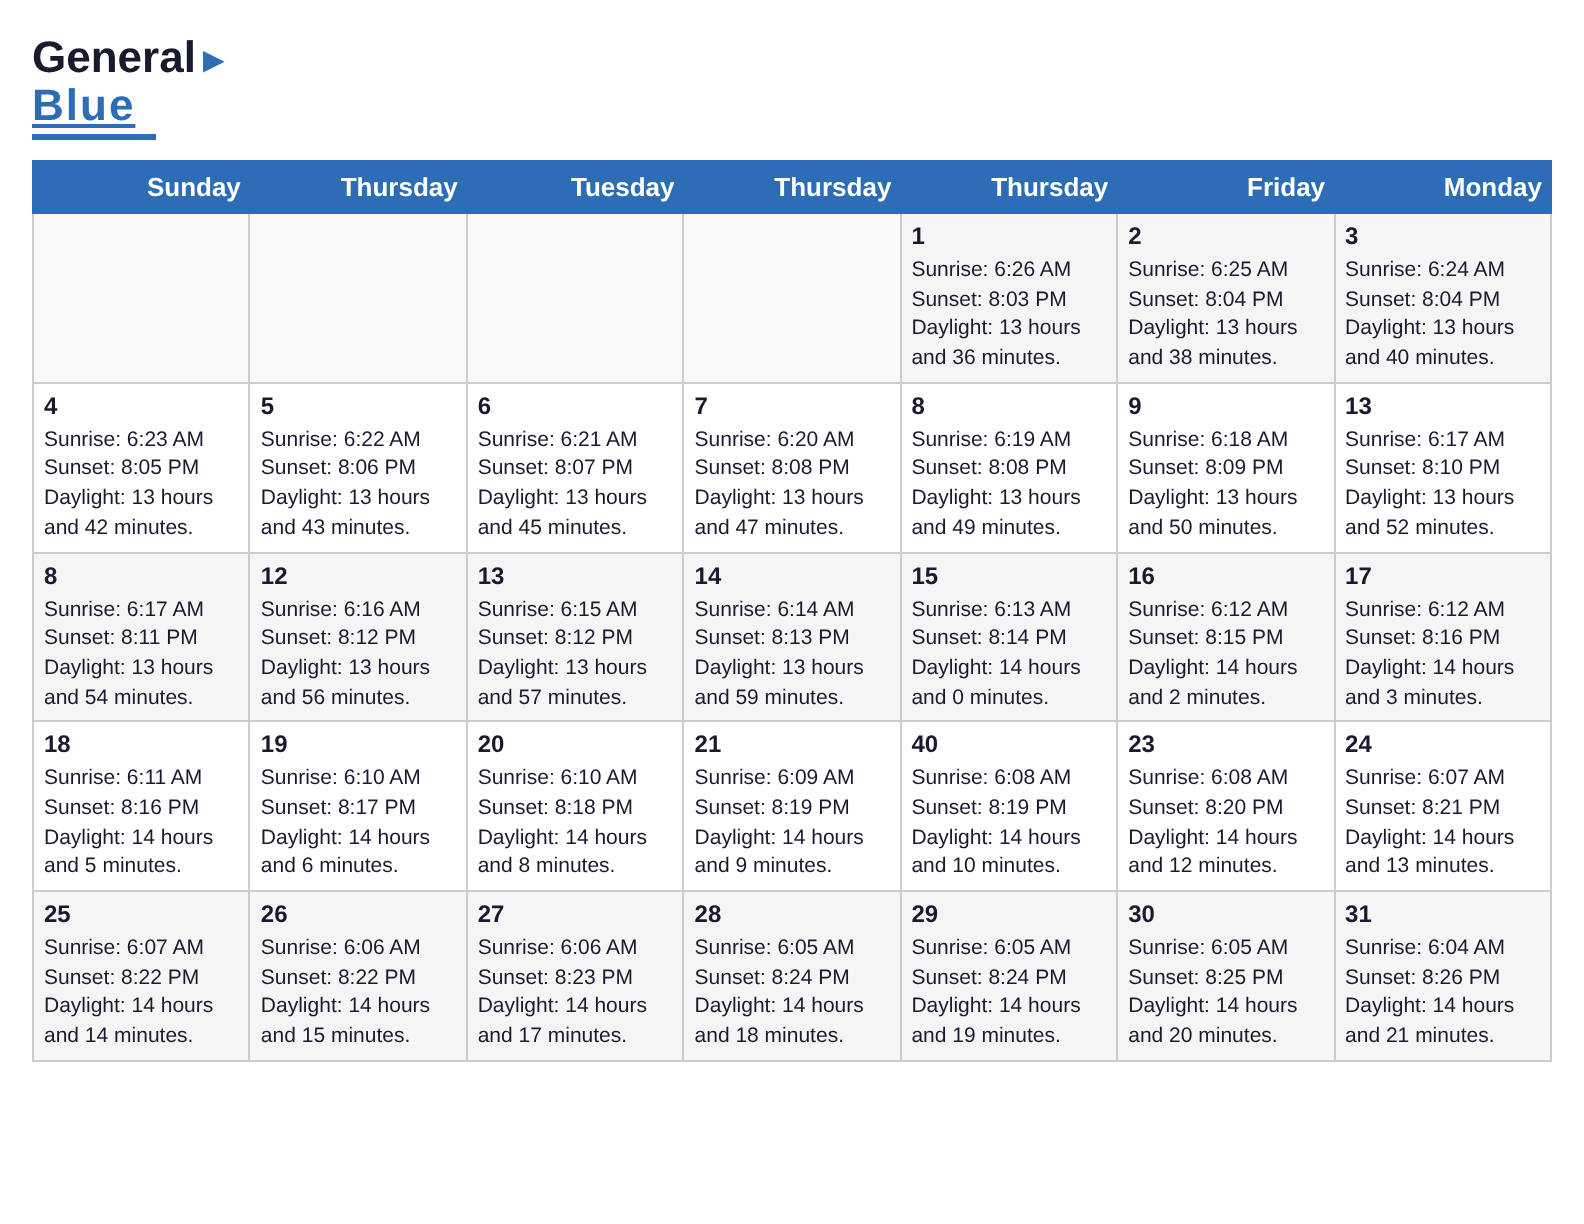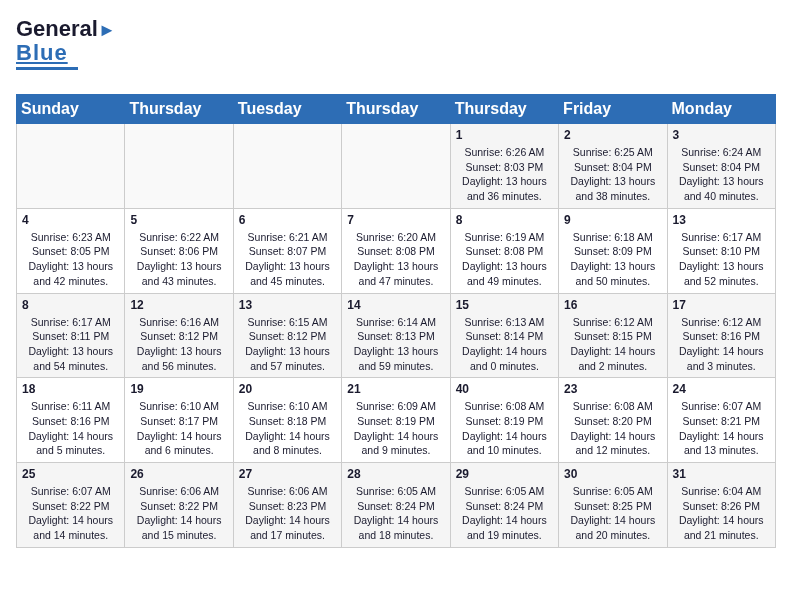--- a/index.html
+++ b/index.html
@@ -7,21 +7,21 @@
       font-family: Arial, sans-serif;
       background: #fff;
       width: 792px;
       min-height: 612px;
       padding: 16px;
     }
     .header {
       display: flex;
       justify-content: space-between;
       align-items: flex-start;
-      margin-bottom: 24px;
+      margin-bottom: 10px;
     }
     .logo {
       display: flex;
       flex-direction: column;
       align-items: flex-start;
     }
     .title-block {
       text-align: right;
     }
     .month-year {
@@ -35,22 +35,22 @@
     }
     .calendar {
       width: 100%;
       border-collapse: collapse;
       font-size: 11px;
     }
     .calendar thead tr th {
       background: #2d6db5;
       color: #fff;
       padding: 5px 4px;
-      text-align: left;
-      font-size: 16px;
+      text-align: right;
+      font-size: 13px;
       font-weight: bold;
       border: 1px solid #2d6db5;
     }
     .calendar tbody tr td {
       border: 1px solid #ccc;
       vertical-align: top;
       padding: 4px 5px;
       width: calc(100%/7);
       min-height: 80px;
       background: #fff;
@@ -64,21 +64,20 @@
     .day-num {
       font-weight: bold;
       font-size: 12px;
       margin-bottom: 3px;
       color: #1a1a2e;
     }
     .day-info {
       color: #1a1a2e;
       line-height: 1.4;
       font-size: 10.5px;
-      text-align: center;
     }
     .empty { background: #f9f9f9 !important; }
   </style>
 </head>
 <body>
 
 <div class="header">
   <div class="logo">
     <div style="display:flex;align-items:center;">
       <span style="font-size:22px;font-weight:bold;color:#1a1a2e;">

